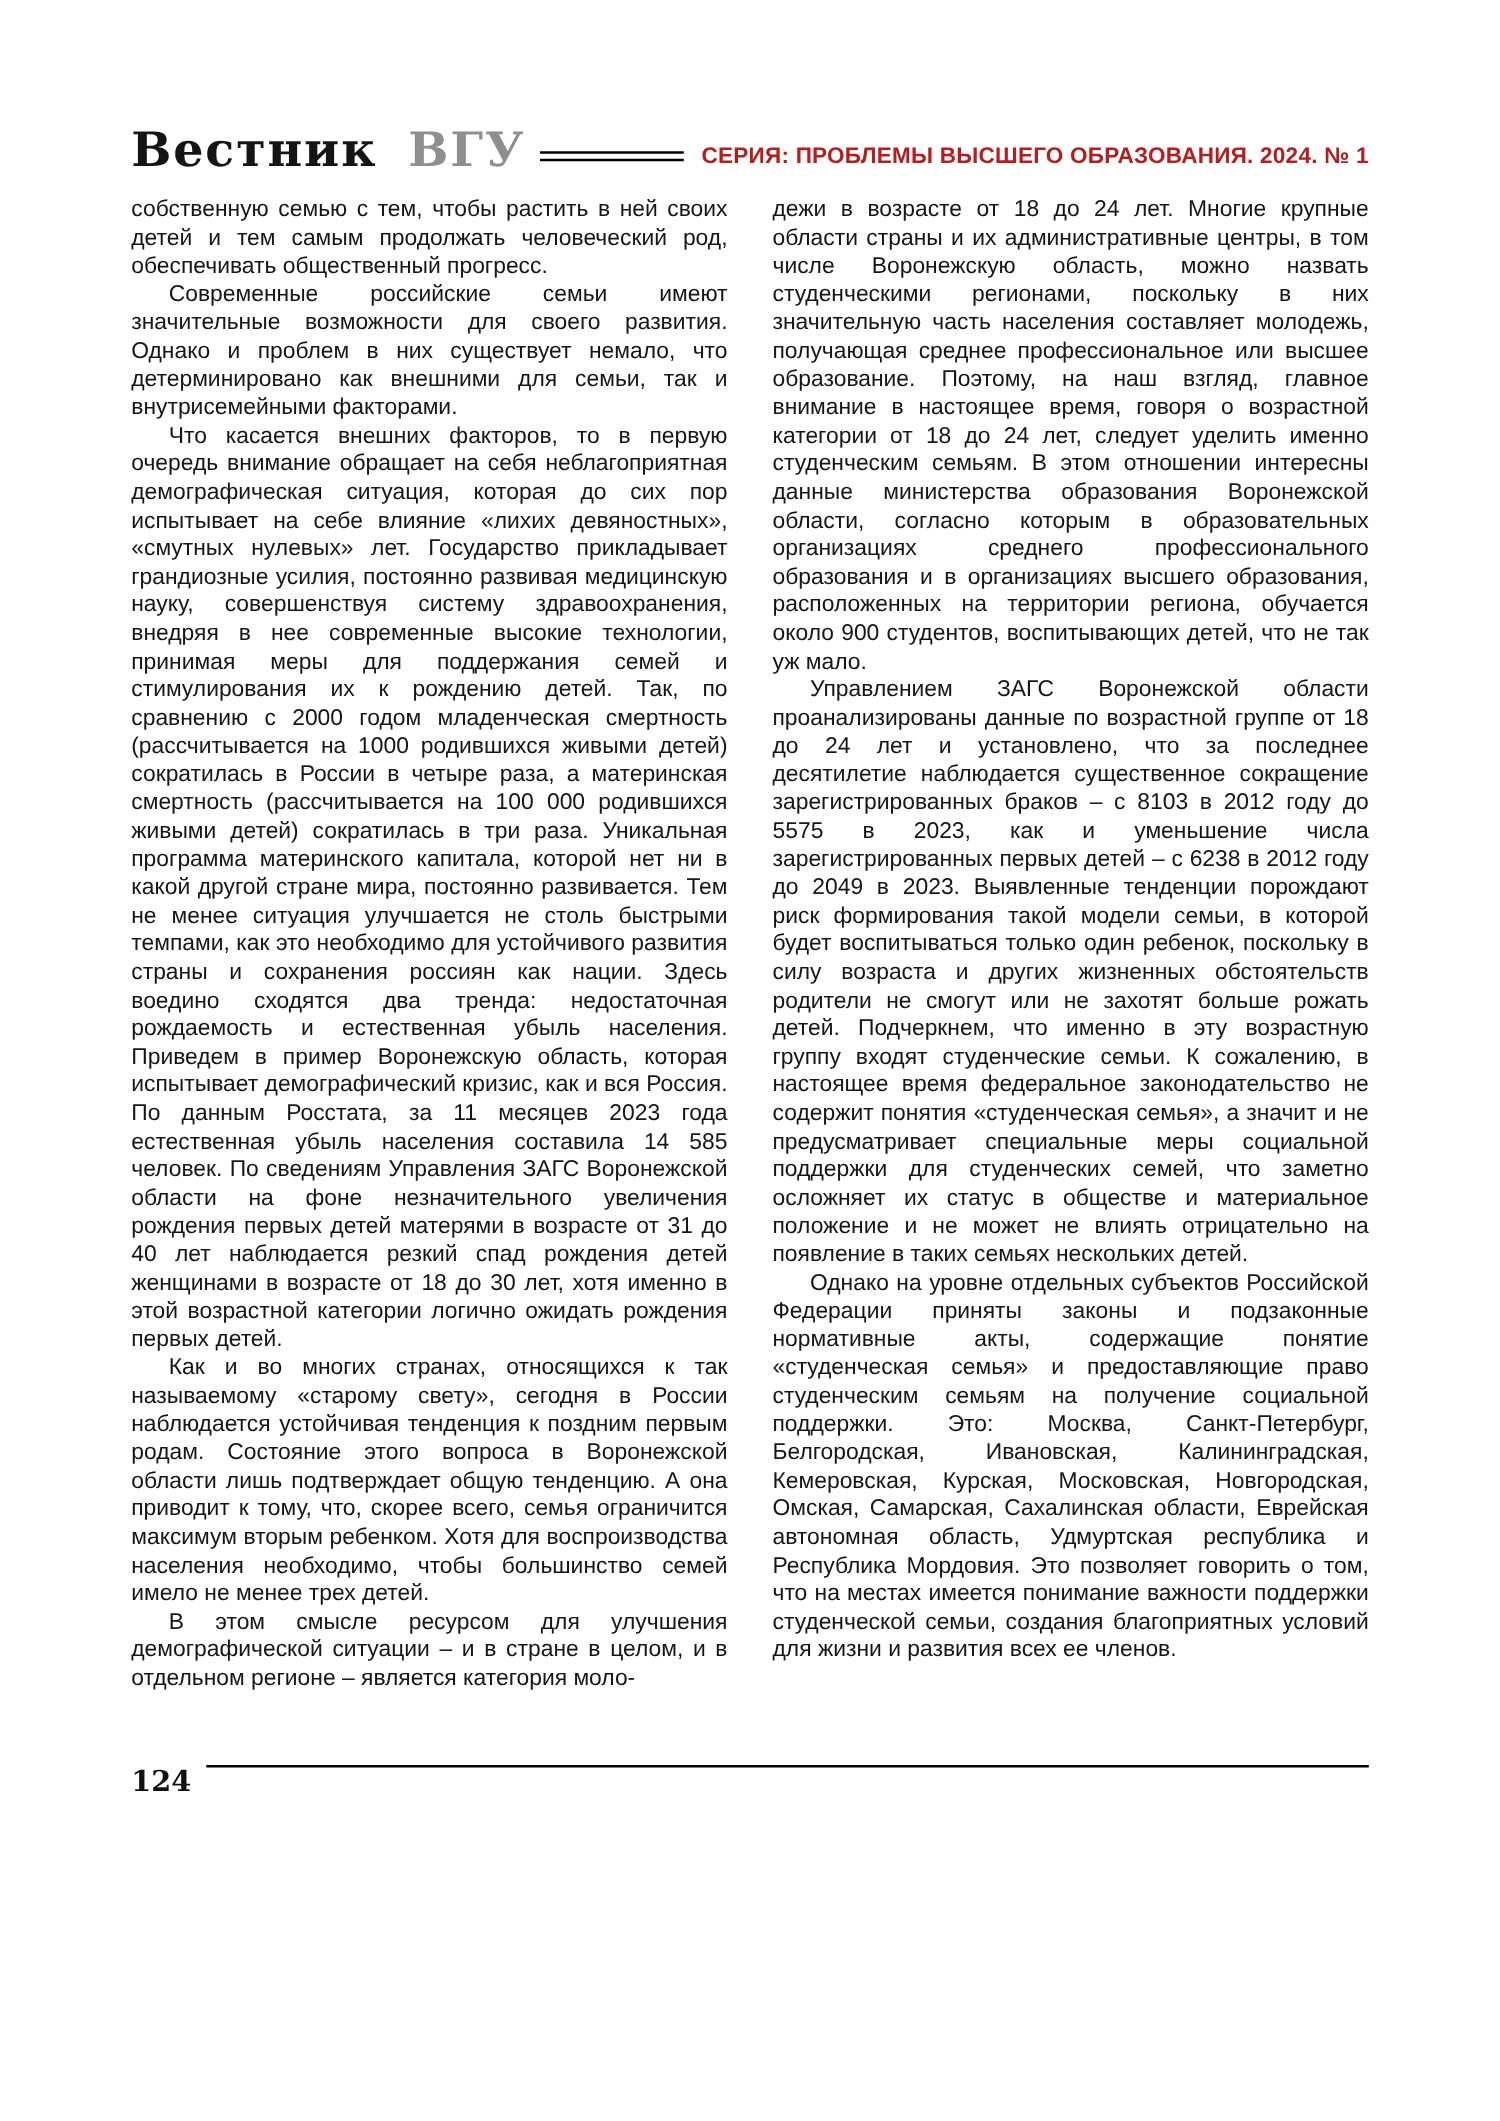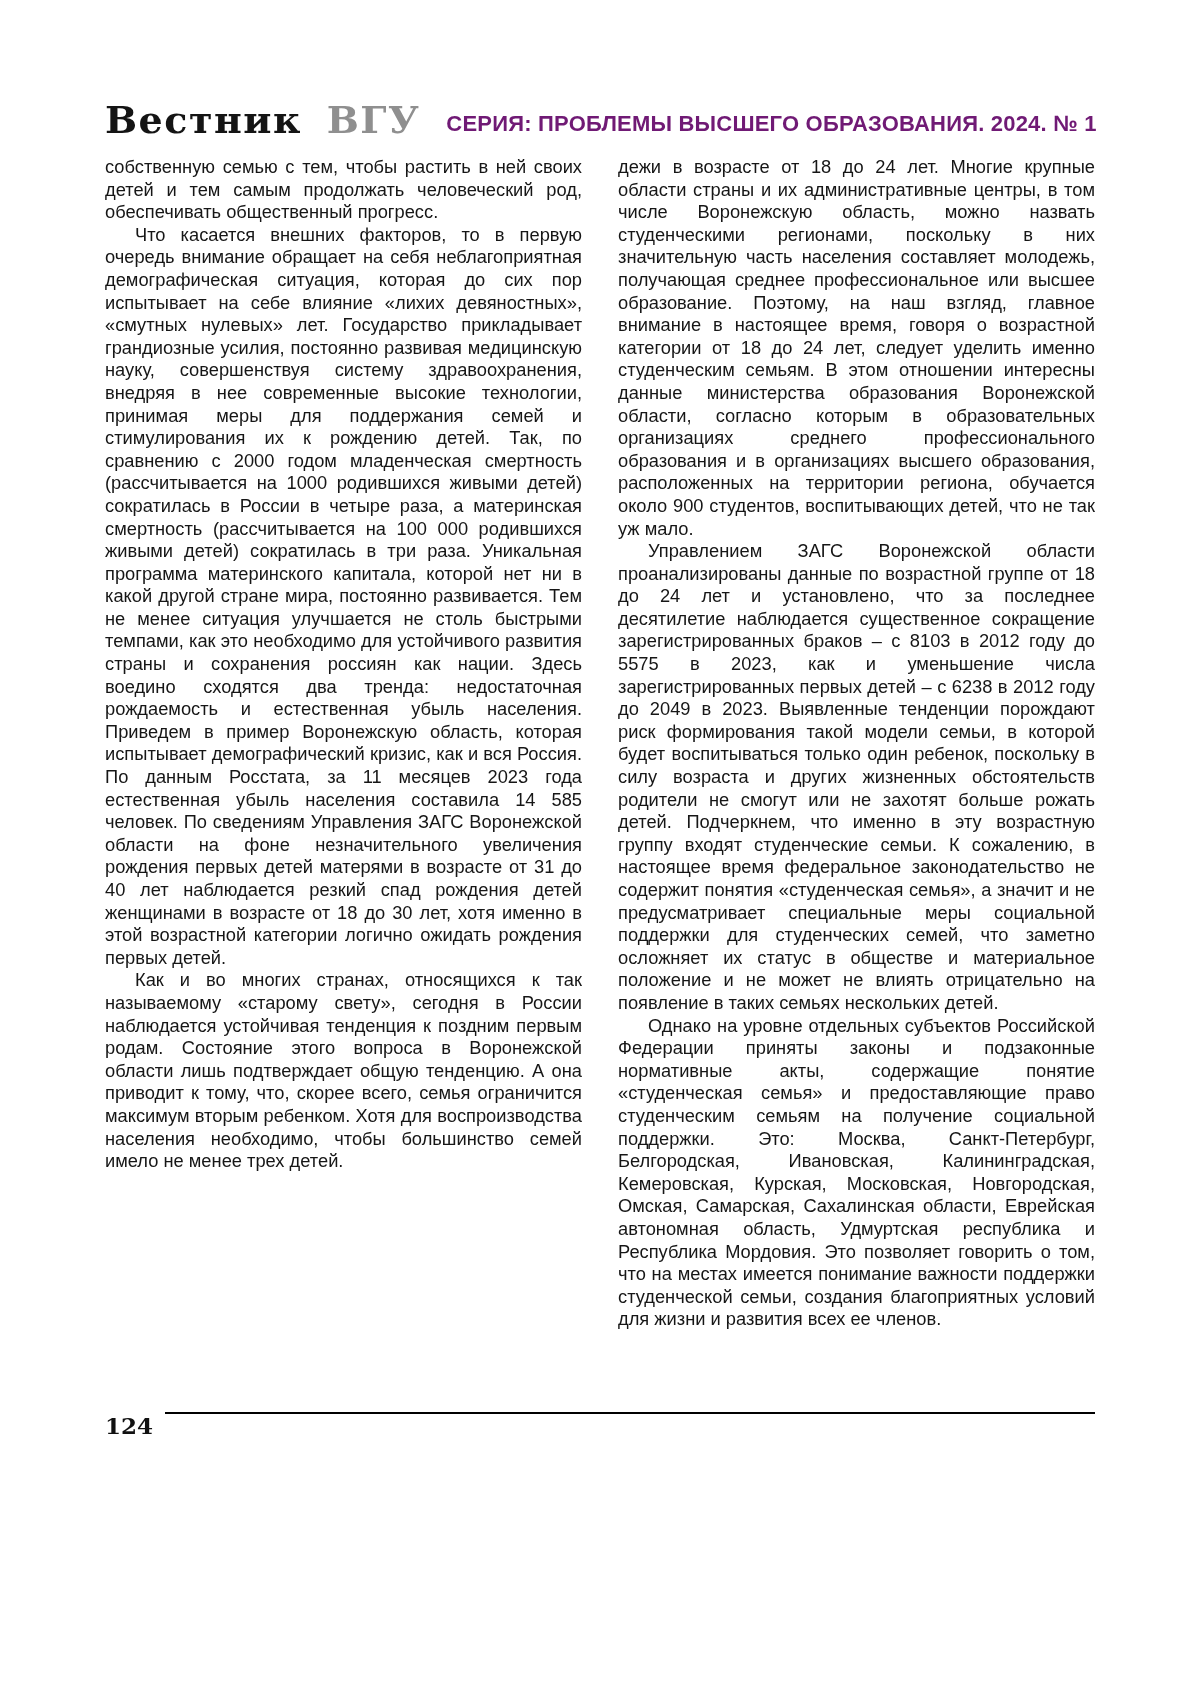--- a/index.html
+++ b/index.html
@@ -37,26 +37,26 @@
     flex: 1;
     height: 8px;
     border-top: 2.5px solid #000;
     border-bottom: 2.5px solid #000;
     margin: 0 14px 0 12px;
     position: relative;
     top: 5px;
   }
   .series-title {
     font-weight: bold;
-    font-size: 22px;
+    font-size: 18px;
     letter-spacing: 0.2px;
     white-space: nowrap;
     position: relative;
     top: 4px;
-    color: #701a75;
+    color: #b91c1c;
   }
 
   
   .article-body {
     display: flex;
     gap: 36px;
     margin-top: 12px;
   }
   .text-column {
     width: 480px;
@@ -105,22 +105,24 @@
       <span class="logo-word">Вестник</span>
       <span class="logo-abbr" style="color: rgb(143, 143, 143);">ВГУ</span>
     </div>
     <div class="header-double-rule"></div>
     <div class="series-title">СЕРИЯ: ПРОБЛЕМЫ ВЫСШЕГО ОБРАЗОВАНИЯ. 2024. № 1</div>
   </header>
 
   <main class="article-body">
     <div class="text-column">
       <p class="no-indent">собственную семью с тем, чтобы растить в ней своих детей и тем самым продолжать человеческий род, обеспечивать общественный прогресс.</p>
+      <p>Современные российские семьи имеют значительные возможности для своего развития. Однако и проблем в них существует немало, что детерминировано как внешними для семьи, так и внутрисемейными факторами.</p>
       <p>Что касается внешних факторов, то в первую очередь внимание обращает на себя неблагоприятная демографическая ситуация, которая до сих пор испытывает на себе влияние «лихих девяностных», «смутных нулевых» лет. Государство прикладывает грандиозные усилия, постоянно развивая медицинскую науку, совершенствуя систему здравоохранения, внедряя в нее современные высокие технологии, принимая меры для поддержания семей и стимулирования их к рождению детей. Так, по сравнению с 2000 годом младенческая смертность (рассчитывается на 1000 родившихся живыми детей) сократилась в России в четыре раза, а материнская смертность (рассчитывается на 100 000 родившихся живыми детей) сократилась в три раза. Уникальная программа материнского капитала, которой нет ни в какой другой стране мира, постоянно развивается. Тем не менее ситуация улучшается не столь быстрыми темпами, как это необходимо для устойчивого развития страны и сохранения россиян как нации. Здесь воедино сходятся два тренда: недостаточная рождаемость и естественная убыль населения. Приведем в пример Воронежскую область, которая испытывает демографический кризис, как и вся Россия. По данным Росстата, за 11 месяцев 2023 года естественная убыль населения составила 14 585 человек. По сведениям Управления ЗАГС Воронежской области на фоне незначительного увеличения рождения первых детей матерями в возрасте от 31 до 40 лет наблюдается резкий спад рождения детей женщинами в возрасте от 18 до 30 лет, хотя именно в этой возрастной категории логично ожидать рождения первых детей.</p>
       <p>Как и во многих странах, относящихся к так называемому «старому свету», сегодня в России наблюдается устойчивая тенденция к поздним первым родам. Состояние этого вопроса в Воронежской области лишь подтверждает общую тенденцию. А она приводит к тому, что, скорее всего, семья ограничится максимум вторым ребенком. Хотя для воспроизводства населения необходимо, чтобы большинство семей имело не менее трех детей.</p>
+      <p>В этом смысле ресурсом для улучшения демографической ситуации – и в стране в целом, и в отдельном регионе – является категория моло-</p>
     </div>
     <div class="text-column">
       <p class="no-indent">дежи в возрасте от 18 до 24 лет. Многие крупные области страны и их административные центры, в том числе Воронежскую область, можно назвать студенческими регионами, поскольку в них значительную часть населения составляет молодежь, получающая среднее профессиональное или высшее образование. Поэтому, на наш взгляд, главное внимание в настоящее время, говоря о возрастной категории от 18 до 24 лет, следует уделить именно студенческим семьям. В этом отношении интересны данные министерства образования Воронежской области, согласно которым в образовательных организациях среднего профессионального образования и в организациях высшего образования, расположенных на территории региона, обучается около 900 студентов, воспитывающих детей, что не так уж мало.</p>
       <p>Управлением ЗАГС Воронежской области проанализированы данные по возрастной группе от 18 до 24 лет и установлено, что за последнее десятилетие наблюдается существенное сокращение зарегистрированных браков – с 8103 в 2012 году до 5575 в 2023, как и уменьшение числа зарегистрированных первых детей – с 6238 в 2012 году до 2049 в 2023. Выявленные тенденции порождают риск формирования такой модели семьи, в которой будет воспитываться только один ребенок, поскольку в силу возраста и других жизненных обстоятельств родители не смогут или не захотят больше рожать детей. Подчеркнем, что именно в эту возрастную группу входят студенческие семьи. К сожалению, в настоящее время федеральное законодательство не содержит понятия «студенческая семья», а значит и не предусматривает специальные меры социальной поддержки для студенческих семей, что заметно осложняет их статус в обществе и материальное положение и не может не влиять отрицательно на появление в таких семьях нескольких детей.</p>
       <p>Однако на уровне отдельных субъектов Российской Федерации приняты законы и подзаконные нормативные акты, содержащие понятие «студенческая семья» и предоставляющие право студенческим семьям на получение социальной поддержки. Это: Москва, Санкт-Петербург, Белгородская, Ивановская, Калининградская, Кемеровская, Курская, Московская, Новгородская, Омская, Самарская, Сахалинская области, Еврейская автономная область, Удмуртская республика и Республика Мордовия. Это позволяет говорить о том, что на местах имеется понимание важности поддержки студенческой семьи, создания благоприятных условий для жизни и развития всех ее членов.</p>
     </div>
   </main>
 
   <footer class="page-footer">
     <span class="page-number">124</span>

